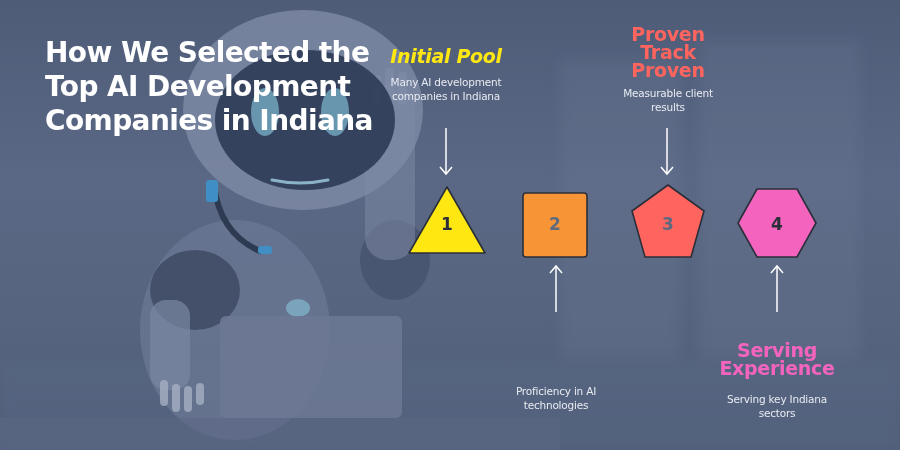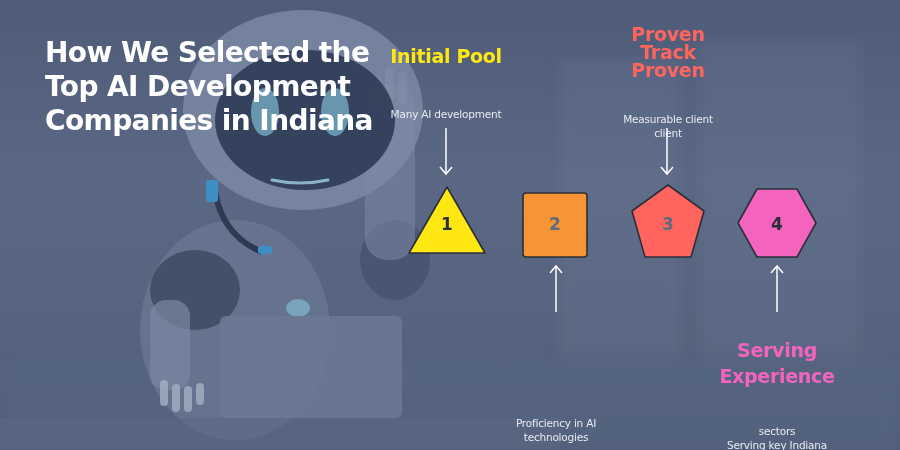--- a/index.html
+++ b/index.html
@@ -9,21 +9,21 @@
     
     .bg-panel { position: absolute; background: rgba(120,135,160,0.18); filter: blur(6px); }
     
     .robot { position: absolute; left: 0; top: 0; width: 560px; height: 450px; }
     .title { position: absolute; left: 45px; top: 36px; width: 360px; margin: 0;
       font-family: "DejaVu Sans", sans-serif; font-weight: bold; font-size: 28px; line-height: 34px;
       color: #ffffff; letter-spacing: -0.6px; }
     .step-label { position: absolute; text-align: center; font-family: "DejaVu Sans", sans-serif;
       font-weight: bold; font-size: 19px; line-height: 18px; letter-spacing: -0.3px; }
     .step-desc { position: absolute; text-align: center; font-family: "DejaVu Sans", sans-serif;
-      font-size: 10.5px; line-height: 14px; color: #e8ebf1; letter-spacing: -0.2px; margin-top: 32px; }
+      font-size: 10.5px; line-height: 14px; color: #e8ebf1; letter-spacing: -0.2px; }
     .arrow { position: absolute; }
     .shape { position: absolute; }
     .shape-num { position: absolute; width: 40px; text-align: center; font-family: "DejaVu Sans", sans-serif;
       font-weight: bold; font-size: 17px; line-height: 20px; }
   </style>
 </head>
 <body>
 
 <div class="canvas">
 
@@ -67,25 +67,26 @@
     <rect x="184" y="386" width="8" height="26" rx="4" fill="#aab3c6" opacity="0.75"></rect>
     <rect x="196" y="383" width="8" height="22" rx="4" fill="#aab3c6" opacity="0.75"></rect>
 
     <rect x="220" y="316" width="182" height="102" rx="6" fill="#6c7894" opacity="0.9"></rect>
 
     <rect x="0" y="418" width="560" height="32" fill="#5b6884" opacity="0.6"></rect>
   </svg>
 
   <h1 class="title">How We Selected the Top AI Development Companies in Indiana</h1>
 
-  <div class="step-label" style="left:386px; top:47px; width:120px;">
+  <div class="step-label" style="left:386px; top:47px; width:120px;font-style:italic;">
     <span style="color:#ffe812;">Initial Pool</span>
   </div>
   <div class="step-desc" style="left:381px; top:75px; width:130px;">
     <div>Many AI development</div>
+    <div>companies in Indiana</div>
   </div>
   <svg class="arrow" style="left:438px; top:128px;" width="16" height="48" viewBox="0 0 16 48">
     <line x1="8" y1="0" x2="8" y2="46" stroke="#ffffff" stroke-width="1.5"></line>
     <polyline points="2,39 8,46 14,39" stroke="#ffffff" stroke-width="1.5" fill="none"></polyline>
   </svg>
   <svg class="shape" style="left:405px; top:183px;" width="84" height="74" viewBox="0 0 84 74">
     <path d="M42 4 L80 70 L4 70 Z" fill="#ffe812" stroke="#2b2f3a" stroke-width="1.6" stroke-linejoin="round"></path>
   </svg>
   <div class="shape-num" style="left:427px; top:214px; color:#2b2f3a;">1</div>
 
@@ -99,43 +100,43 @@
   </svg>
   <div class="step-desc" style="left:491px; top:384px; width:130px;">
     <div>Proficiency in AI</div>
     <div>technologies</div>
   </div>
 
   <div class="step-label" style="left:603px; top:25px; width:130px;">
     <div style="color:#ff645e;">Proven Track</div>
     <div style="color:#ff645e;">Proven</div>
   </div>
-  <div class="step-desc" style="left:603px; top:80px; width:130px;">
+  <div class="step-desc" style="left:603px; top:86px; width:130px;">
     <div>Measurable client</div>
-    <div>client</div>
+    <div>results</div>
   </div>
   <svg class="arrow" style="left:659px; top:128px;" width="16" height="48" viewBox="0 0 16 48">
     <line x1="8" y1="0" x2="8" y2="46" stroke="#ffffff" stroke-width="1.5"></line>
     <polyline points="2,39 8,46 14,39" stroke="#ffffff" stroke-width="1.5" fill="none"></polyline>
   </svg>
   <svg class="shape" style="left:629px; top:182px;" width="78" height="78" viewBox="0 0 78 78">
     <path d="M39 3 L75 29 L62 75 L16 75 L3 29 Z" fill="#ff645e" stroke="#2b2f3a" stroke-width="1.6" stroke-linejoin="round"></path>
   </svg>
   <div class="shape-num" style="left:648px; top:214px; color:#5e6a80;">3</div>
 
   <svg class="shape" style="left:735px; top:186px;" width="84" height="74" viewBox="0 0 84 74">
     <path d="M22 3 L62 3 L81 37 L62 71 L22 71 L3 37 Z" fill="#f464be" stroke="#2b2f3a" stroke-width="1.6" stroke-linejoin="round"></path>
   </svg>
   <div class="shape-num" style="left:757px; top:214px; color:#2b2f3a;">4</div>
   <svg class="arrow" style="left:769px; top:264px;" width="16" height="48" viewBox="0 0 16 48">
     <line x1="8" y1="2" x2="8" y2="48" stroke="#ffffff" stroke-width="1.5"></line>
     <polyline points="2,9 8,2 14,9" stroke="#ffffff" stroke-width="1.5" fill="none"></polyline>
   </svg>
   <div class="step-label" style="left:712px; top:341px; width:130px;">
     <div style="color:#f464be;">Serving</div>
-    <div style="color:#f464be;margin-top:8px;">Experience</div>
+    <div style="color:#f464be;">Experience</div>
   </div>
   <div class="step-desc" style="left:707px; top:392px; width:140px;">
+    <div>Serving key Indiana</div>
     <div>sectors</div>
-    <div>Serving key Indiana</div>
   </div>
 
 </div>
 
 </body></html>

